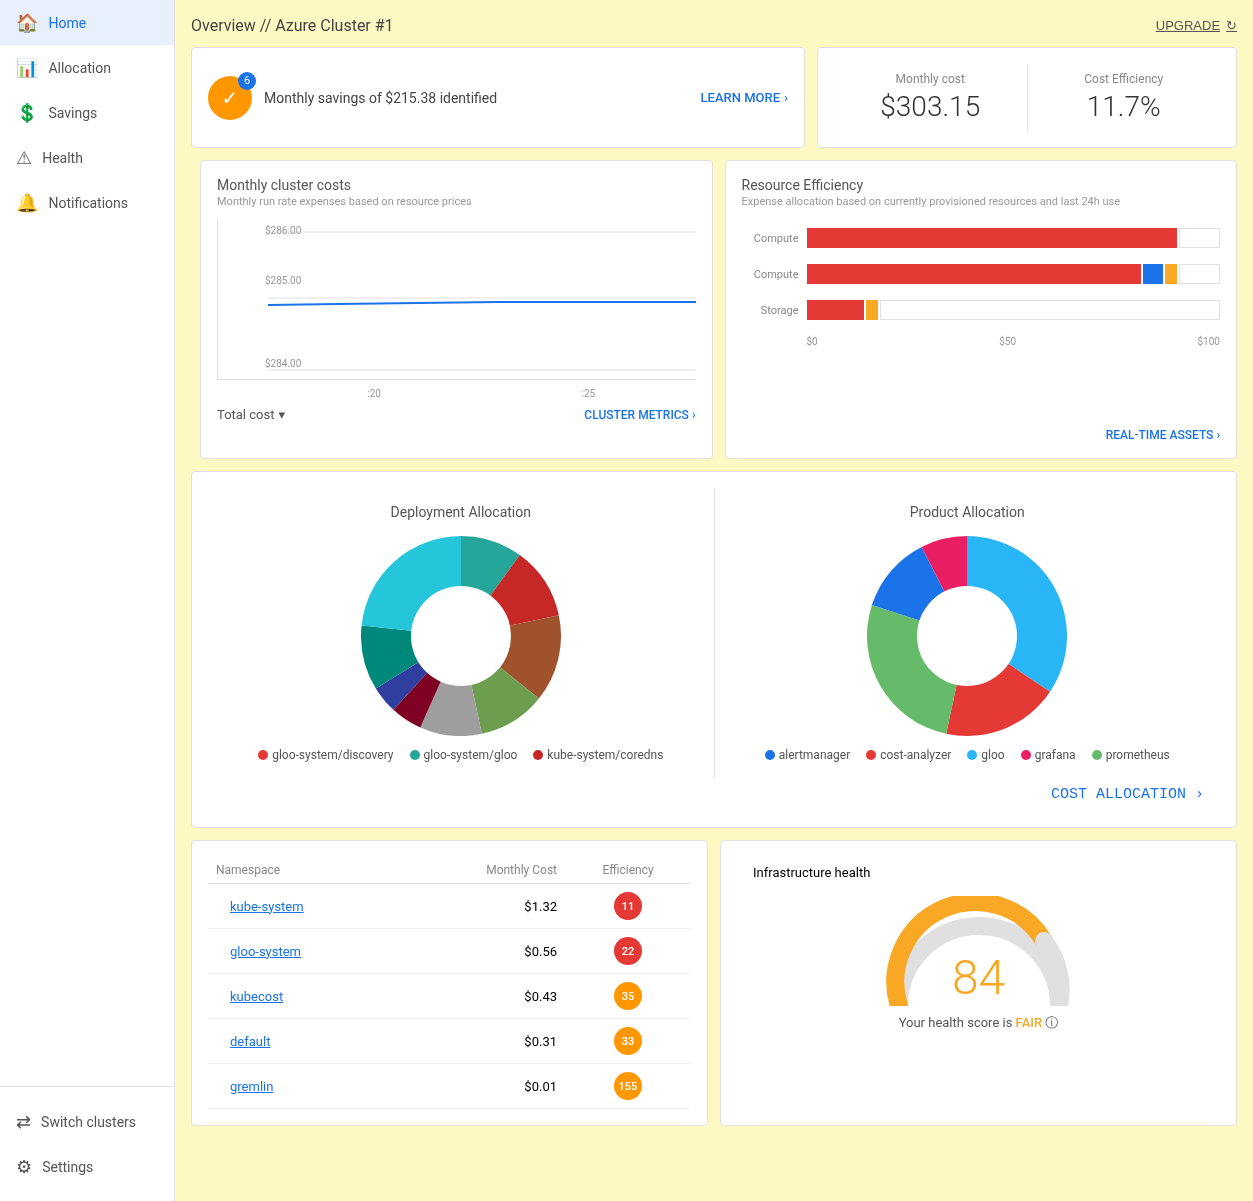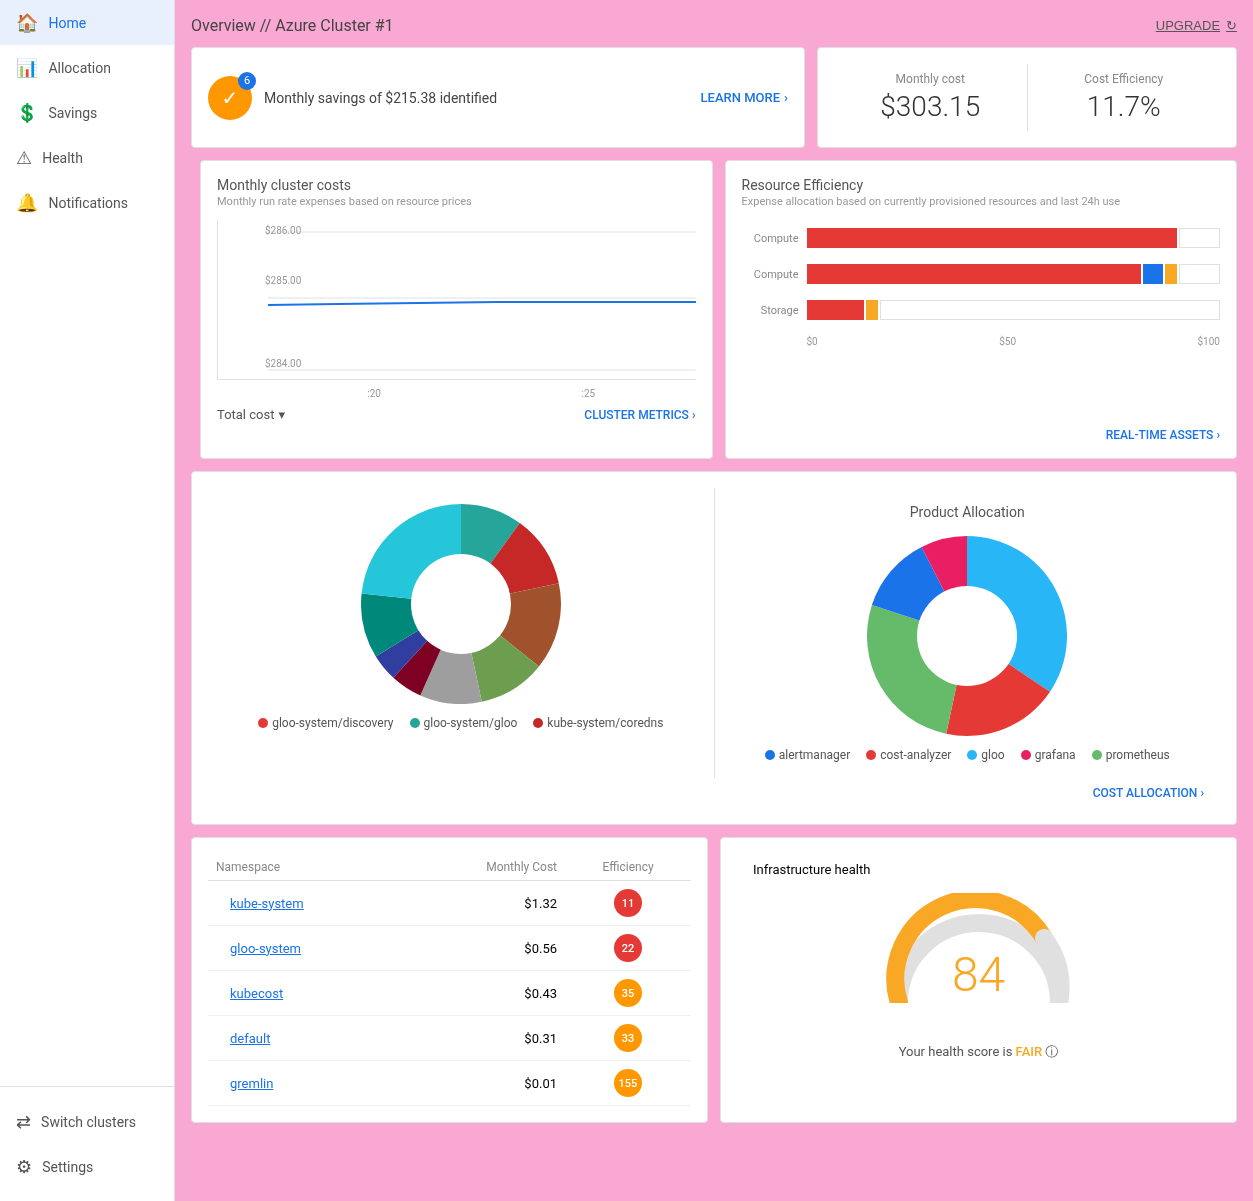--- a/index.html
+++ b/index.html
@@ -27,21 +27,21 @@
     }
     .sidebar-item.active { background: #e8f0fe; color: #1a73e8; }
     .sidebar-item .icon { font-size: 18px; }
     .sidebar-bottom { padding: 12px 0; border-top: 1px solid #e0e0e0; }
 
     
     .main {
       flex: 1;
       overflow-y: auto;
       padding: 16px;
-      background: #f9a8d4;
+      background: #fef9c3;
     }
 
     
     .header {
       display: flex;
       justify-content: space-between;
       align-items: center;
       margin-bottom: 12px;
     }
     .header-title { font-size: 16px; color: #444; font-weight: 400; }
@@ -169,21 +169,21 @@
       margin-bottom: 12px;
     }
     .pie-charts-row { display: flex; gap: 0; }
     .pie-section { flex: 1; padding: 16px; }
     .pie-section + .pie-section { border-left: 1px solid #e0e0e0; }
     .pie-title { font-size: 14px; color: #555; text-align: center; margin-bottom: 16px; }
     .pie-container { display: flex; justify-content: center; margin-bottom: 12px; }
     .pie-legend { display: flex; gap: 16px; flex-wrap: wrap; justify-content: center; font-size: 12px; color: #555; }
     .legend-item { display: flex; align-items: center; gap: 4px; }
     .legend-dot { width: 10px; height: 10px; border-radius: 50%; flex-shrink: 0; }
-    .cost-allocation-link { text-align: right; color: #1a73e8; font-size: 12px; font-weight: 500; cursor: pointer; padding: 8px 16px; }
+    .cost-allocation-link { text-align: right; color: #1a73e8; font-size: 15px; font-weight: 500; cursor: pointer; padding: 8px 16px; font-family: Liberation Mono, monospace; }
 
     
     .bottom-row { display: flex; gap: 12px; }
     .namespace-card { flex: 1; }
     .health-card { flex: 1; }
 
     table { width: 100%; border-collapse: collapse; }
     th { text-align: left; font-size: 12px; color: #888; font-weight: 400; padding: 6px 8px; border-bottom: 1px solid #e0e0e0; }
     td { padding: 8px 8px; font-size: 13px; border-bottom: 1px solid #f0f0f0; }
     .ns-link { color: #1a73e8; text-decoration: underline; cursor: pointer; padding-left: 14px; }
@@ -196,21 +196,21 @@
       align-items: center;
       justify-content: center;
       color: white;
       font-size: 11px;
       font-weight: 500;
       margin: auto;
     }
     .badge-red { background: #e53935; }
     .badge-orange { background: #ff9800; }
 
-    .health-gauge { display: flex; flex-direction: column; align-items: center; padding: 16px; gap: 32px; }
+    .health-gauge { display: flex; flex-direction: column; align-items: center; padding: 16px; }
     .gauge-wrap { position: relative; width: 200px; height: 110px; overflow: hidden; margin-bottom: 8px; }
     .gauge-score { position: absolute; bottom: 0; left: 50%; transform: translateX(-50%); font-size: 48px; font-weight: 300; color: #f9a825; }
     .health-desc { font-size: 13px; color: #555; }
     .fair-text { color: #f9a825; font-weight: 500; }
   </style>
 </head>
 <body>
 
 <div class="sidebar">
   <div class="sidebar-top">
@@ -356,20 +356,21 @@
         <span>REAL-TIME ASSETS</span>
         <span>›</span>
       </div>
     </div>
   </div>
 
   <div class="card allocation-card">
     <div class="pie-charts-row">
 
       <div class="pie-section">
+        <div class="pie-title">Deployment Allocation</div>
         <div class="pie-container">
           <svg width="200" height="200" viewBox="-1 -1 2 2" style="transform: rotate(-90deg);">
 
             <path d="M 0 0 L 1 0 A 1 1 0 0 1 0.809 0.588 Z" fill="#26a69a"></path>
 
             <path d="M 0 0 L 0.809 0.588 A 1 1 0 0 1 0.208 0.978 Z" fill="#c62828"></path>
 
             <path d="M 0 0 L 0.208 0.978 A 1 1 0 0 1 -0.625 0.780 Z" fill="#a0522d"></path>
 
             <path d="M 0 0 L -0.625 0.780 A 1 1 0 0 1 -0.978 0.208 Z" fill="#6d9e4f"></path>

